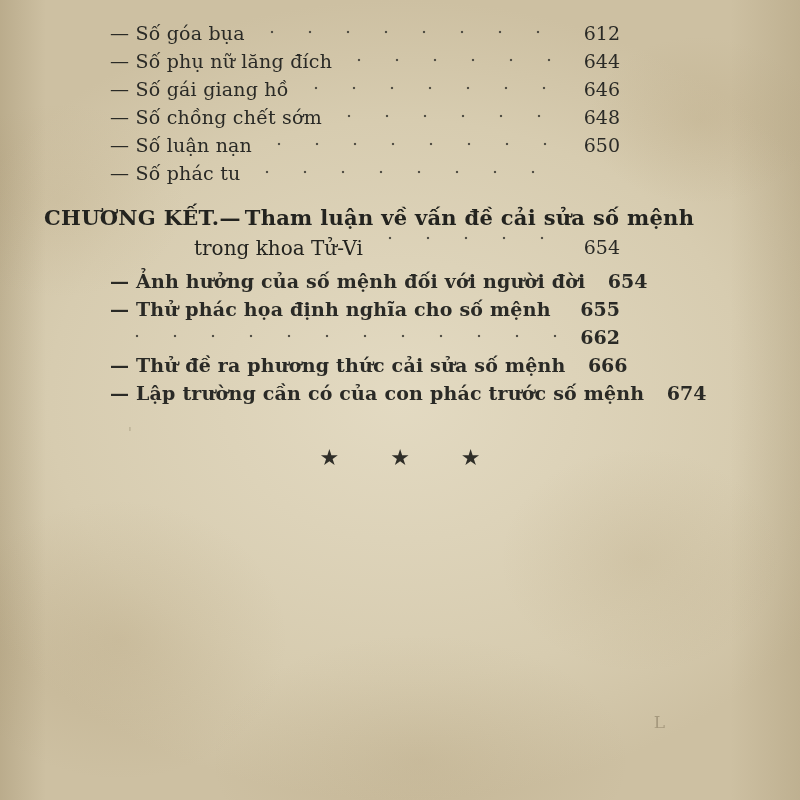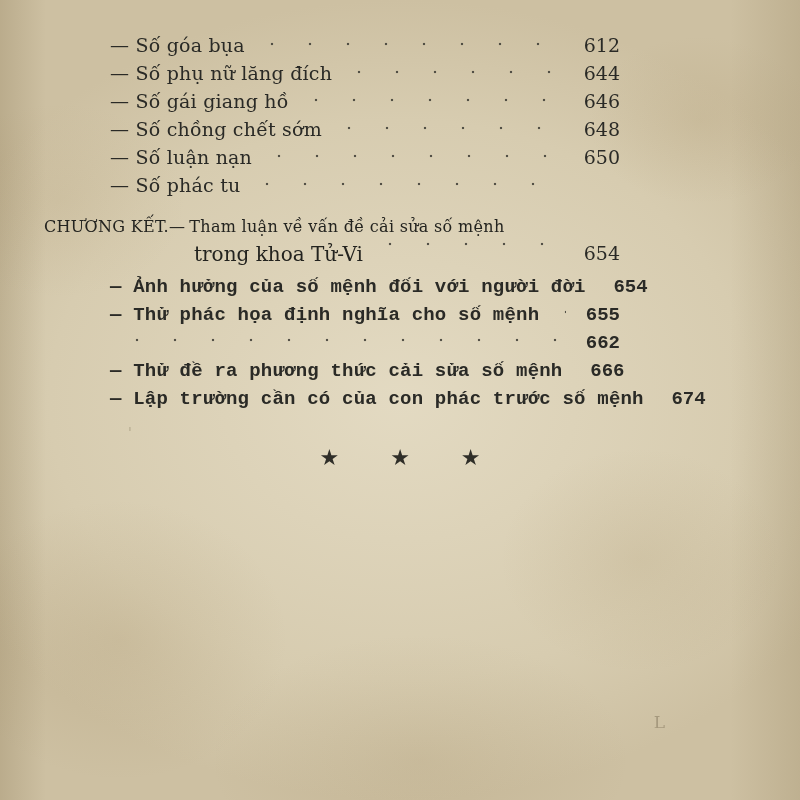--- a/index.html
+++ b/index.html
@@ -42,21 +42,21 @@
     position: absolute;
     right: 0; top: 0; bottom: 0;
     width: 70px;
     background: linear-gradient(to left, rgba(125,105,65,0.18), rgba(125,105,65,0));
     pointer-events: none;
   }
 
   .toc {
     position: absolute;
     left: 0;
-    top: 12px;
+    top: 0;
     width: 664px;
   }
 
   .entry {
     position: relative;
     display: flex;
     align-items: baseline;
     color: #2a2a26;
     font-size: 19px;
     line-height: 1;
@@ -95,37 +95,37 @@
   
   .chapter {
     margin-top: 22px;
     padding-left: 44px;
     padding-right: 44px;
     color: #23231f;
   }
   .chapter-line1 {
     display: flex;
     align-items: baseline;
-    font-weight: normal;
-    font-size: 16px;
+    font-weight: bold;
+    font-size: 21px;
     letter-spacing: 0.3px;
   }
   .chapter-label { white-space: nowrap; }
   .chapter-title { white-space: nowrap; margin-left: 4px; }
   .chapter-line2 {
     display: flex;
     align-items: flex-start;
     font-weight: normal;
     font-size: 20px;
     padding-left: 150px;
     margin-top: 6px;
   }
   .chapter-subtitle { white-space: nowrap; }
 
-  .sub-list { margin-top: 12px; font-family: Liberation Mono, monospace; }
+  .sub-list { margin-top: 12px; }
   .sub-list .entry {
     font-weight: bold;
     font-size: 19px;
     padding-left: 110px;
     margin-bottom: 9px;
   }
 
   
   .stars {
     position: absolute;

